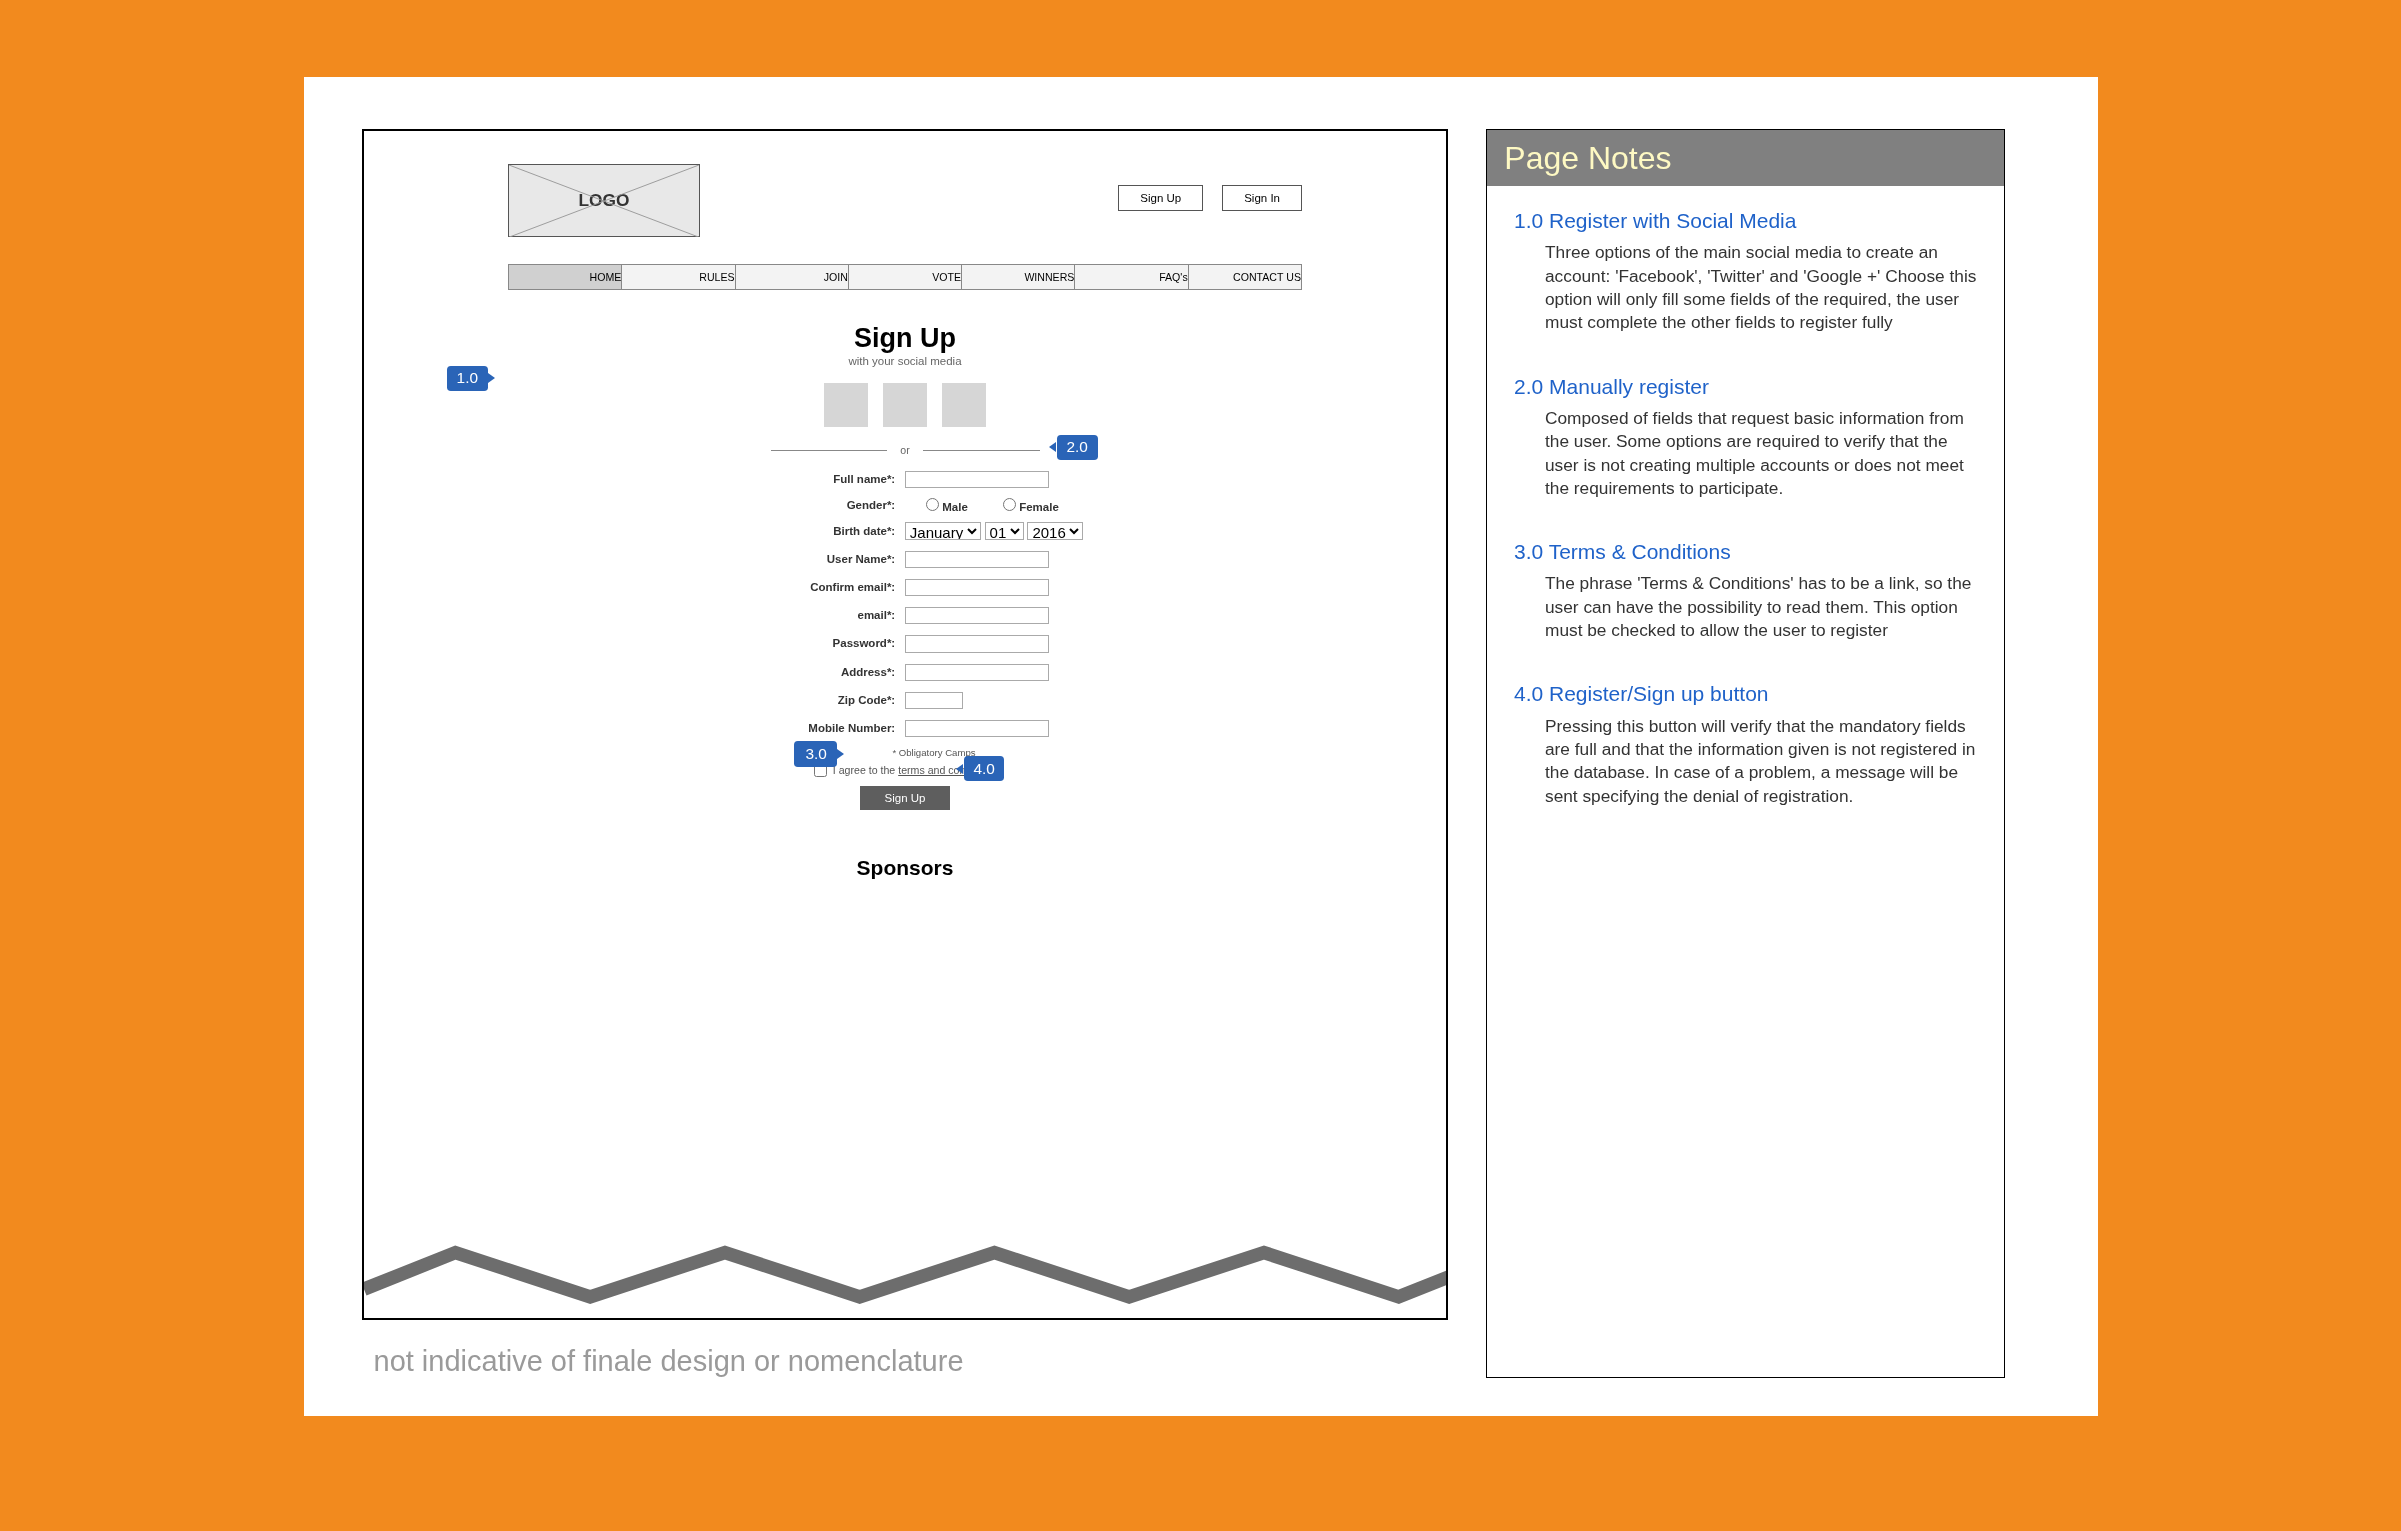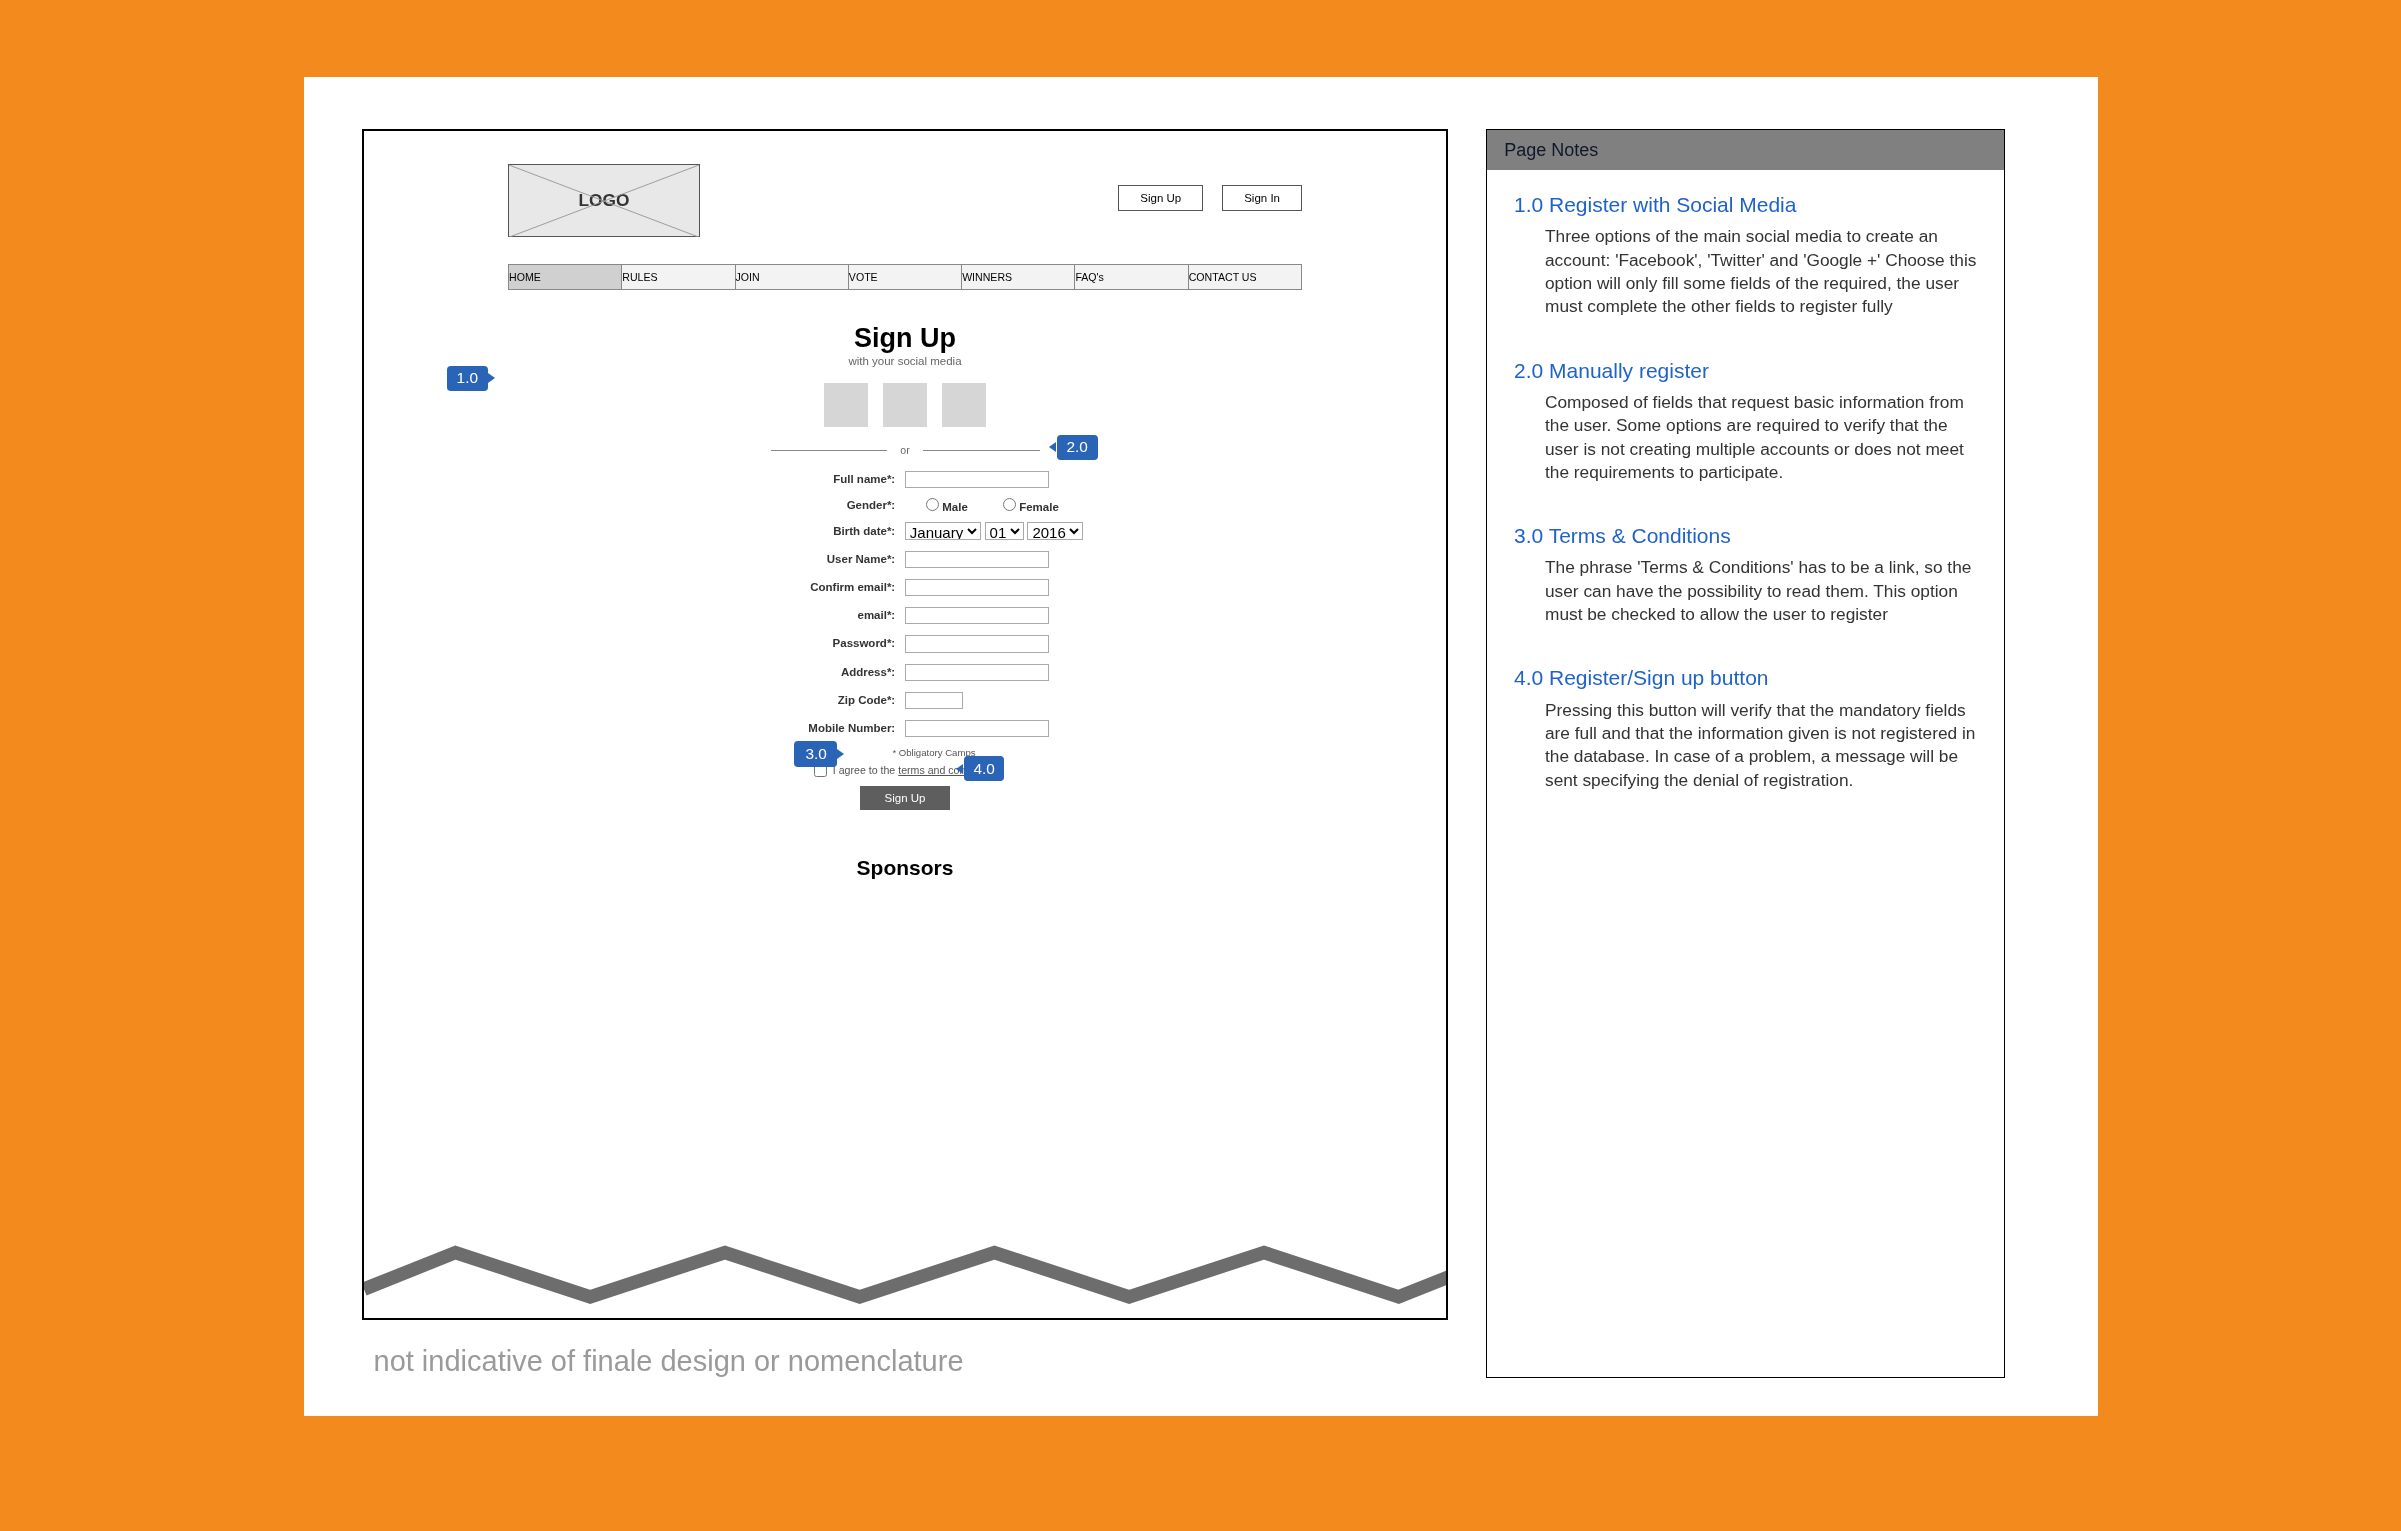--- a/index.html
+++ b/index.html
@@ -72,21 +72,21 @@
     padding: 5.8px 21px;
     cursor: pointer;
   }
   .hbtn.active { border-width: 1.9px; }
   .navbar {
     display: flex;
     border: 1px solid #888;
   }
   .navbar .navitem {
     flex: 1;
-    text-align: left;
+    text-align: right;
     font-size: 10.6px;
     padding: 5.8px 0;
     border-right: 1px solid #888;
     background: #f3f3f3;
     cursor: pointer;
   }
   .navbar .navitem:last-child { border-right: none; }
   .navbar .navitem.active { background: #d0d0d0; }
 
   .form-area {
@@ -228,22 +228,22 @@
 
   
   .right-col {
     flex: 0 0 519px;
     border: 1.9px solid #000;
     display:flex;
     flex-direction:column;
   }
   .notes-header {
     background:#808080;
-    color:#0f172a;
-    font-size: 18px;
+    color:#fef9c3;
+    font-size: 32px;
     padding: 9.6px 17.3px;
   }
   .notes-body {
     padding: 21px 27px;
     font-size: 17.3px;
     line-height: 1.35;
   }
   .note-block { margin-bottom: 38px; }
   .note-title { color:#1f62c9; font-size: 21px; margin-bottom: 5.8px; }
   .note-text { color:#333; padding-left: 31px; }

